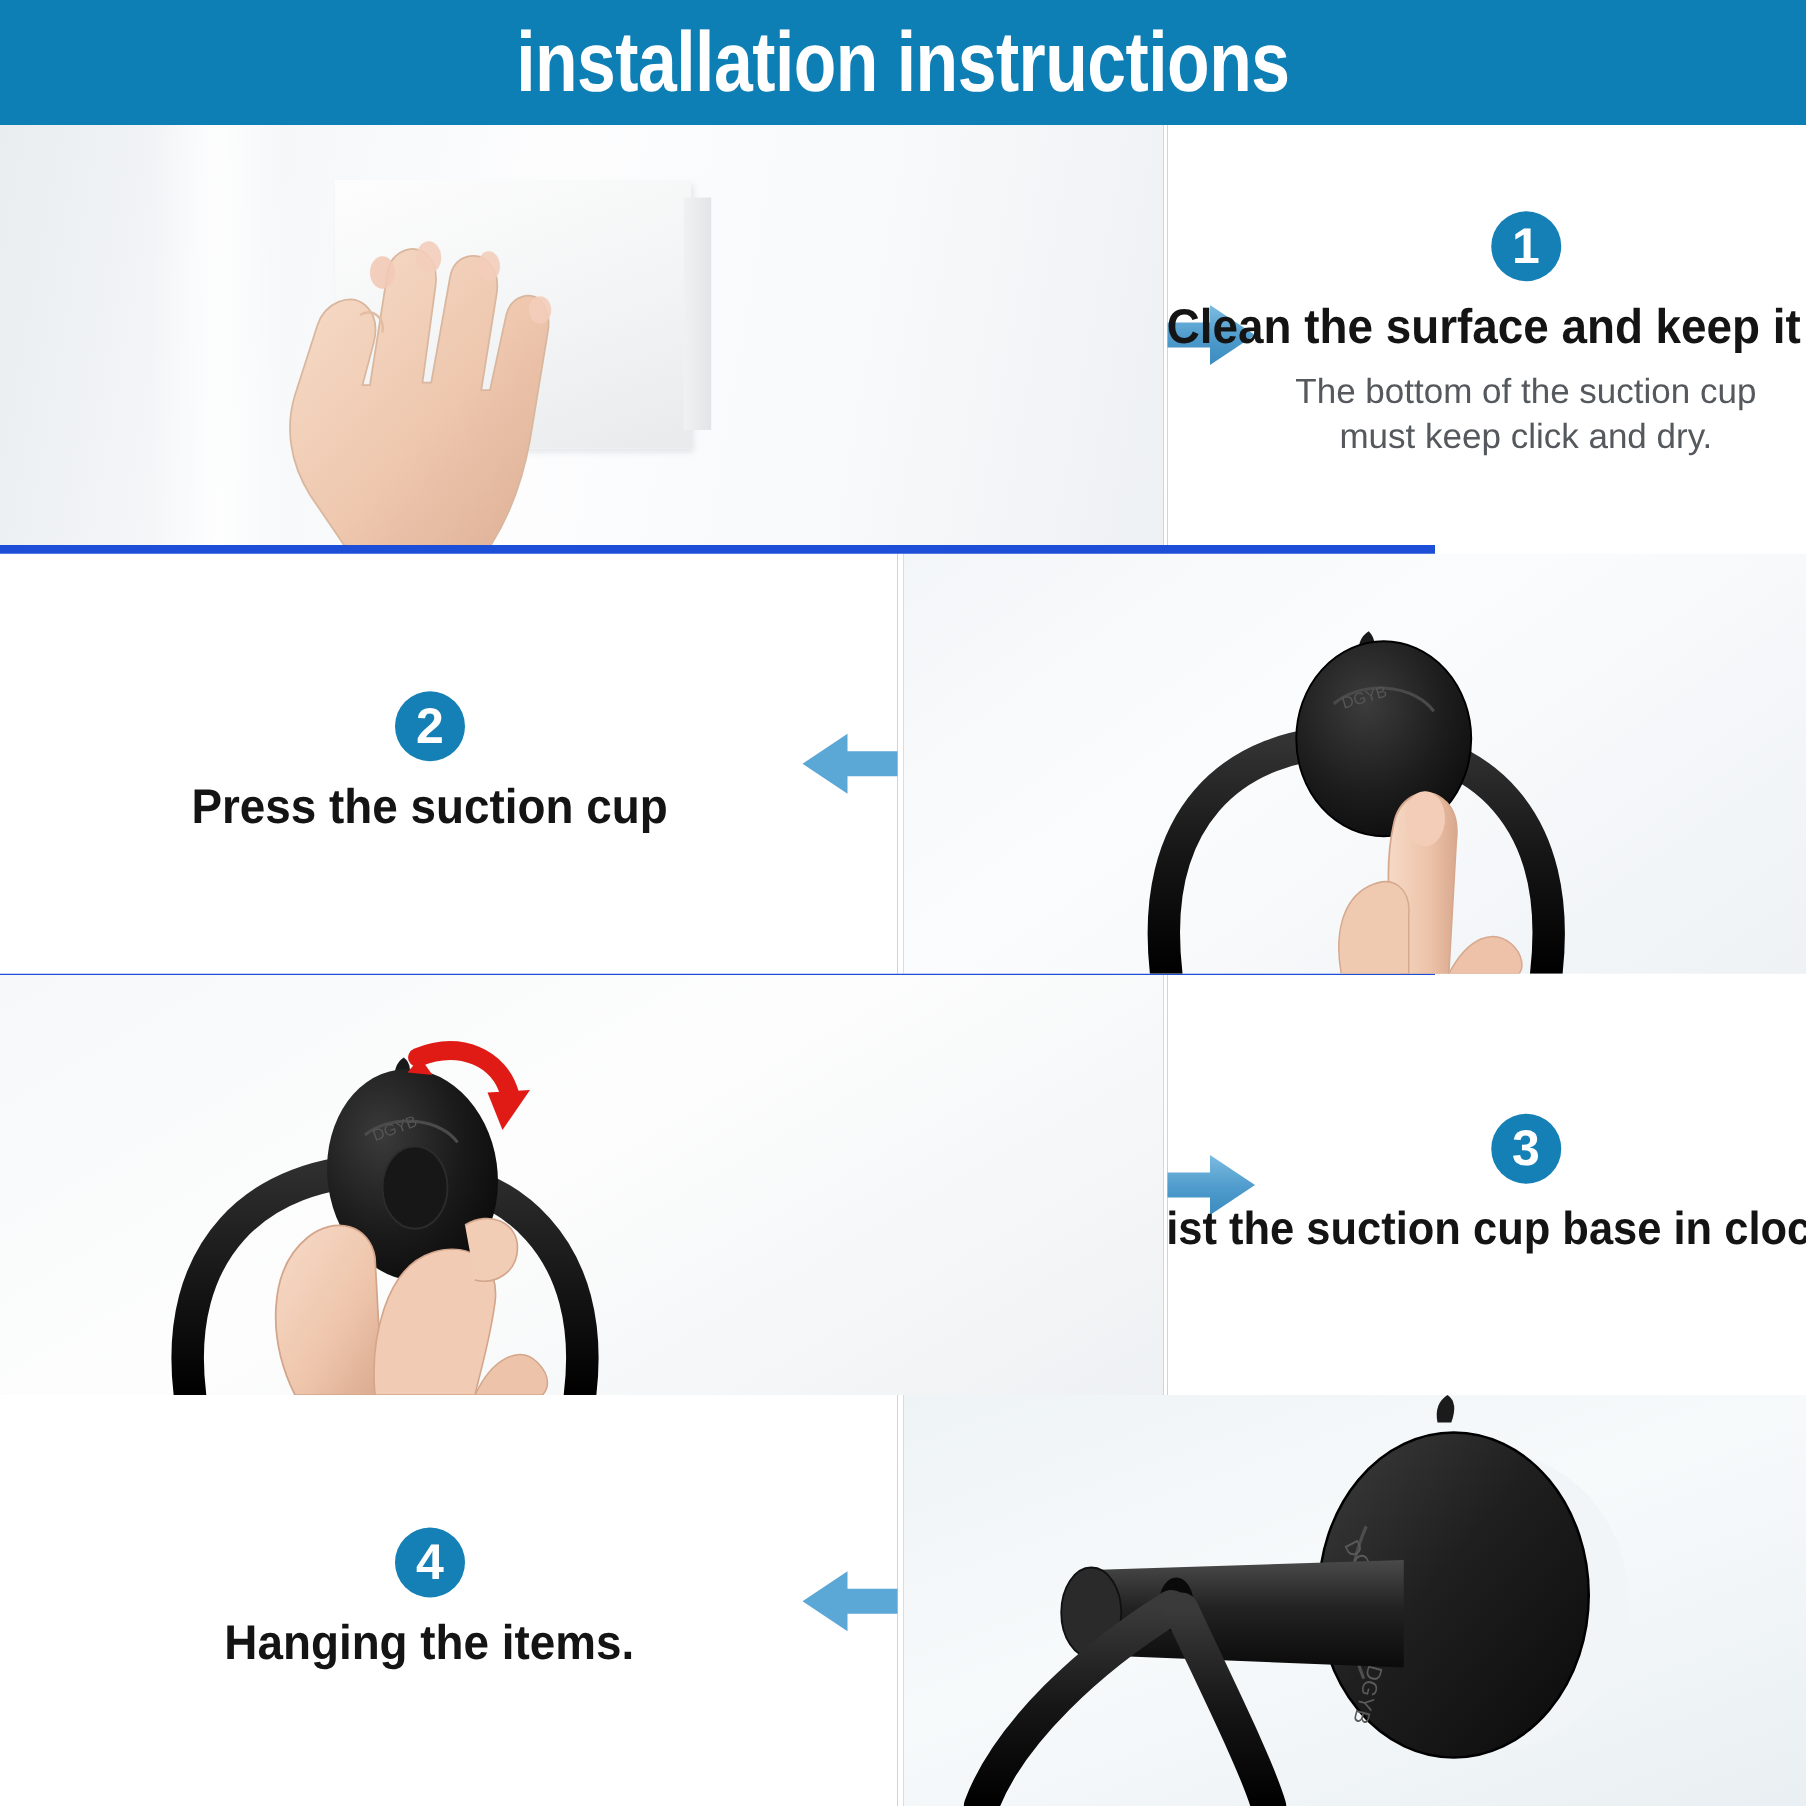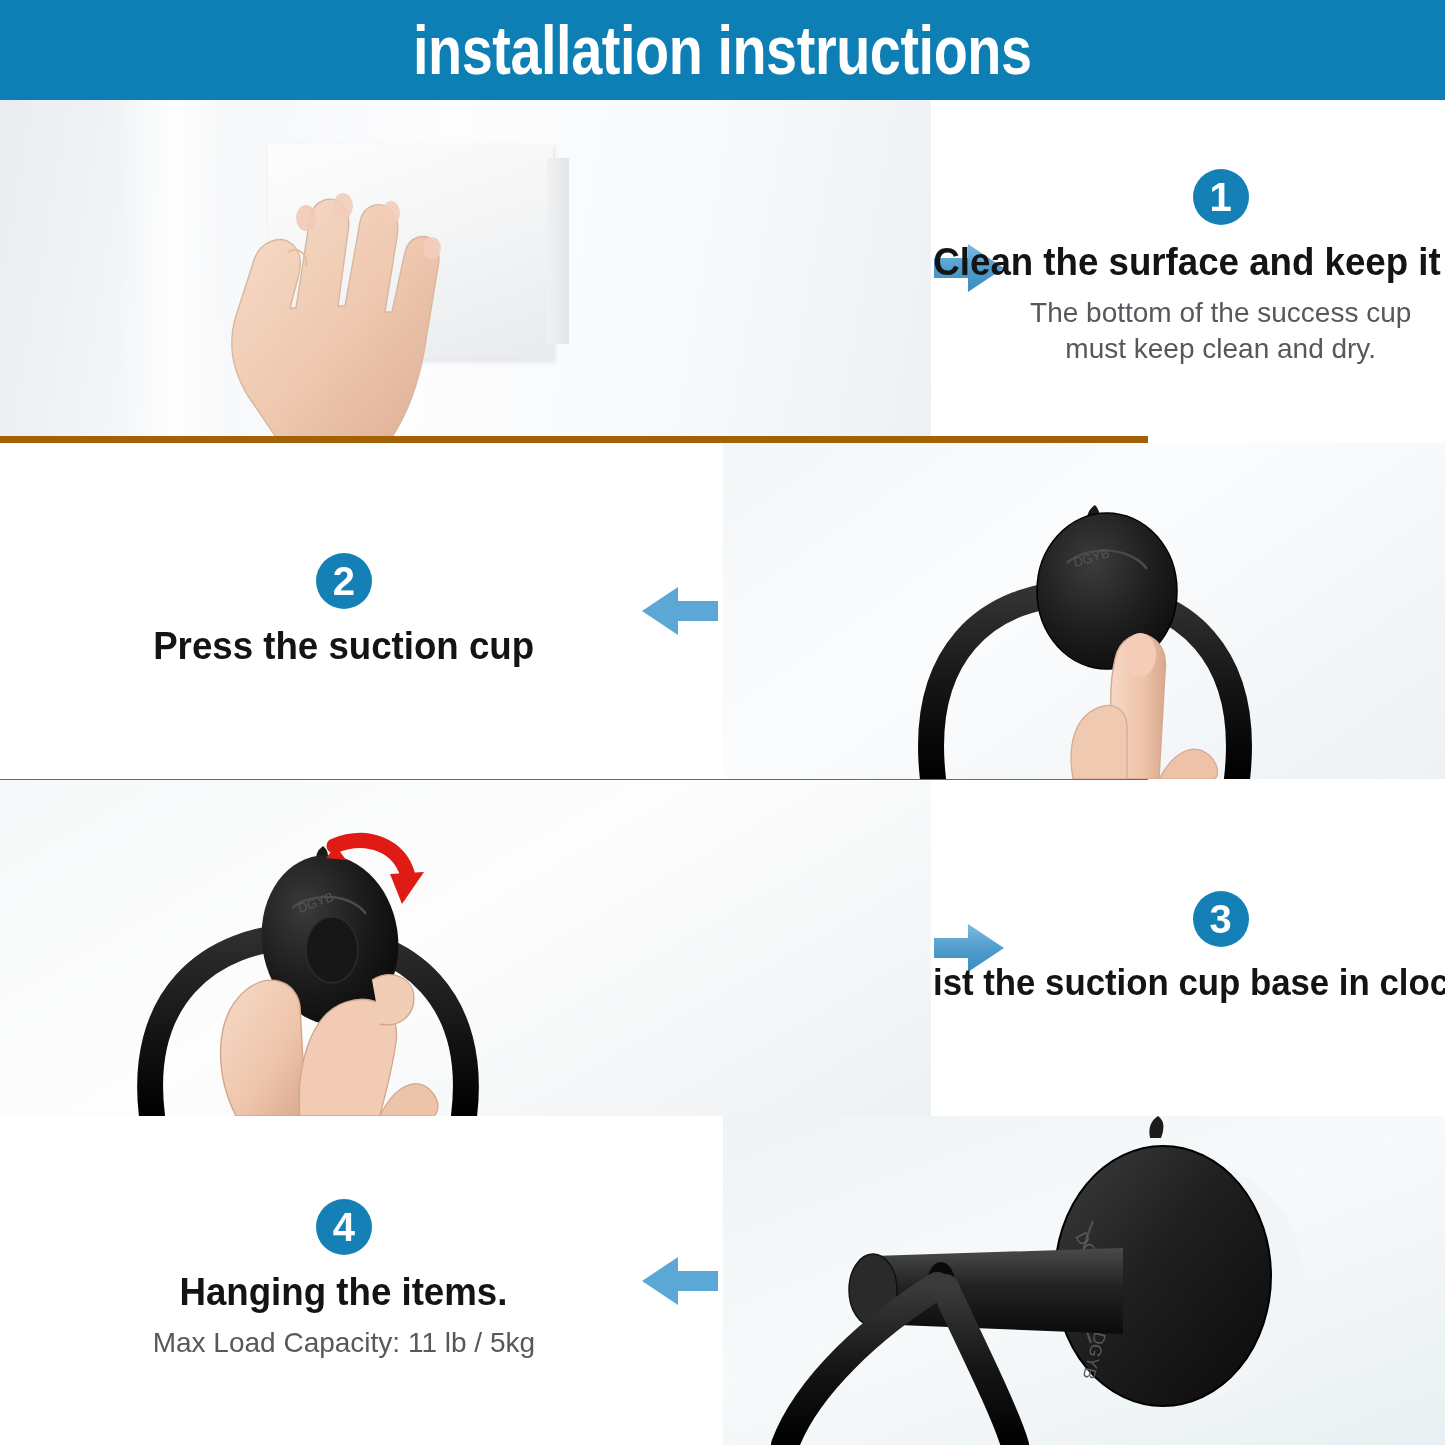--- a/index.html
+++ b/index.html
@@ -1,19 +1,19 @@
 <!DOCTYPE html>
 <html><head>
 <meta charset="utf-8">
 <style>
   html,body{margin:0;padding:0;background:#fff;}
   body{width:1445px;height:1445px;overflow:hidden;
        font-family:"Liberation Sans","DejaVu Sans",sans-serif;}
 
-  .page{position:relative;width:1148px;height:1445px;background:#a16207;border-radius:29px;}
+  .page{position:relative;width:1148px;height:1445px;background:#1d4ed8;border-radius:29px;}
 
   
   .header{position:absolute;left:0;top:0;width:1445px;height:100px;
           background:#0E7FB5;display:flex;align-items:center;justify-content:center;}
   .header-title{color:#ffffff;font-size:68px;font-weight:700;line-height:1;
                 letter-spacing:-0.5px;transform:scaleX(.82);transform-origin:center;
                 white-space:nowrap;font-family:"Liberation Sans",sans-serif;}
 
   
   .grid{position:absolute;left:0;top:100px;width:1445px;height:1345px;}
@@ -120,21 +120,21 @@
               <linearGradient id="ag1" x1="0" y1="0" x2="0" y2="1">
             <stop offset="0%" stop-color="#7CBBE0"></stop>
                 <stop offset="55%" stop-color="#4E9BCC"></stop>
             <stop offset="100%" stop-color="#3C8CC0"></stop>
               </linearGradient>
             </defs>
           <path d="M0 18 H48 V4 L84 28 L48 52 V38 H0 Z" fill="url(#ag1)"></path>
         </svg>
         <div class="badge">1</div>
         <div class="head-line">Clean the surface and keep it dry</div>
-        <div class="sub-line">The bottom of the success cup must keep clean and dry.</div>
+        <div class="sub-line">The bottom of the suction cup must keep click and dry.</div>
       </div>
     </div>
 
     <div class="row r2">
 
       <div class="cell txt pad-r">
         <div class="badge">2</div>
         <div class="head-line">Press the suction cup</div>
         <svg class="arrow l-in-left" viewBox="0 0 84 56">
           <path d="M84 18 H36 V4 L0 28 L36 52 V38 H84 Z" fill="#5BA7D6"></path>
@@ -243,21 +243,20 @@
         <div class="badge b3">3</div>
         <div class="head-line small">Twist the suction cup base in clockwise.</div>
       </div>
     </div>
 
     <div class="row r4">
 
       <div class="cell txt pad-r">
         <div class="badge">4</div>
         <div class="head-line">Hanging the items.</div>
-        <div class="sub-line">Max Load Capacity: 11 lb / 5kg</div>
         <svg class="arrow l-in-left" viewBox="0 0 84 56">
           <path d="M84 18 H36 V4 L0 28 L36 52 V38 H84 Z" fill="#5BA7D6"></path>
         </svg>
       </div>
 
       <div class="gap-col"></div>
 
       <div class="cell right photo p4">
         <svg viewBox="0 0 725 329" width="725" height="329">
           <defs>

